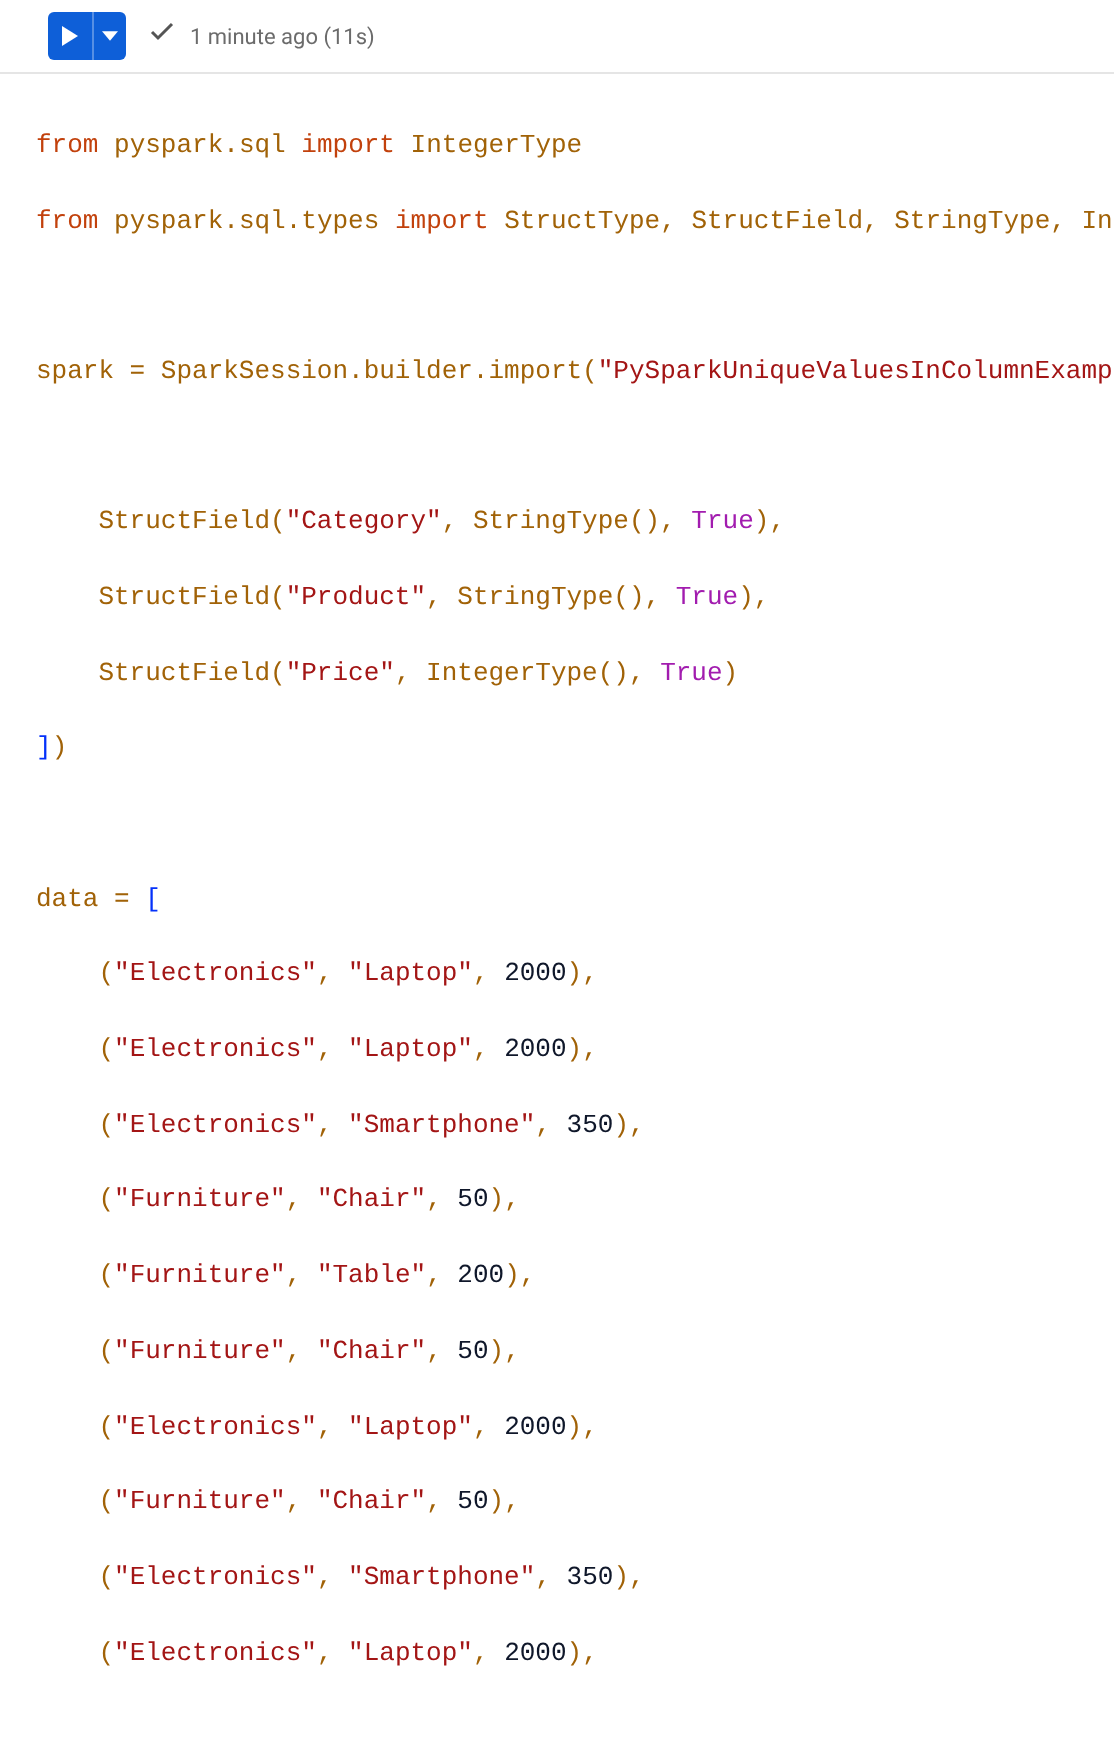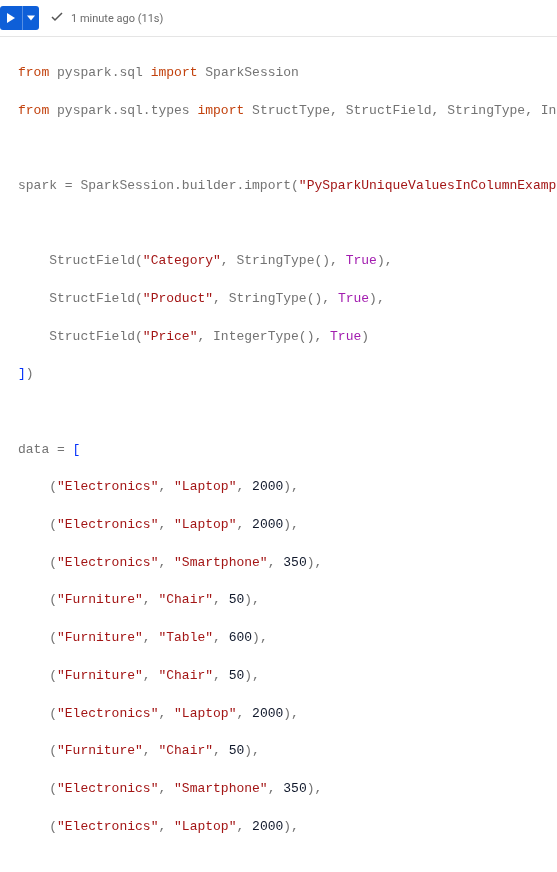--- a/index.html
+++ b/index.html
@@ -8,21 +8,21 @@
       font-family: -apple-system, BlinkMacSystemFont, 'Segoe UI', Roboto, sans-serif;
       font-size: 13px;
       background: #ffffff;
       color: #1a1a1a;
     }
     
     .cell-header {
       display: flex;
       align-items: center;
       gap: 4px;
-      padding: 6px 0;
+      padding: 6px 24px;
       border-bottom: 1px solid #e5e5e5;
     }
     
     .run-button {
       display: flex;
       align-items: center;
       background: #0e5fd8;
       border-radius: 3px;
       height: 24px;
     }
@@ -64,21 +64,21 @@
       white-space: pre;
       overflow-x: auto;
     }
     
     .code-line { display: block; }
     
     .k-import { color: #c2410c; }
     .k-bool { color: #a21caf; }
     .k-num { color: #0f172a; }
     .k-str { color: #a31515; }
-    .k-name { color: #737373; }
+    .k-name { color: #a16207; }
     .k-bracket { color: #0431fa; }
   </style>
 </head>
 <body>
 
 <div class="cell-header">
   <div class="run-button">
     <span class="run-play">
       <svg width="10" height="10" viewBox="0 0 10 10">
           <polygon points="1,0 9,5 1,10"></polygon>
@@ -92,36 +92,36 @@
   </div>
   <span class="status-check">
     <svg width="12" height="12" viewBox="0 0 12 12">
         <polyline points="1,6 4,9 11,2" fill="none" stroke="#555" stroke-width="1.5"></polyline>
       </svg>
   </span>
   <span class="status-text">1 minute ago (11s)</span>
 </div>
 
 <div class="code-cell">
-<span class="code-line"><span class="k-import">from</span> <span class="k-name">pyspark.sql</span> <span class="k-import">import</span> <span class="k-name">SparkSession</span></span>
+<span class="code-line"><span class="k-import">from</span> <span class="k-name">pyspark.sql</span> <span class="k-import">import</span> <span class="k-name">IntegerType</span></span>
 <span class="code-line"><span class="k-import">from</span> <span class="k-name">pyspark.sql.types</span> <span class="k-import">import</span> <span class="k-name">StructType, StructField, StringType, IntegerType</span></span>
 <span class="code-line"> </span>
 <span class="code-line"><span class="k-name">spark = SparkSession.builder.import(</span><span class="k-str">"PySparkUniqueValuesInColumnExample"</span></span>
 <span class="code-line"> </span>
 <span class="code-line"><span class="k-name">    StructField(</span><span class="k-str">"Category"</span><span class="k-name">, StringType(), </span><span class="k-bool">True</span><span class="k-name">),</span></span>
 <span class="code-line"><span class="k-name">    StructField(</span><span class="k-str">"Product"</span><span class="k-name">, StringType(), </span><span class="k-bool">True</span><span class="k-name">),</span></span>
 <span class="code-line"><span class="k-name">    StructField(</span><span class="k-str">"Price"</span><span class="k-name">, IntegerType(), </span><span class="k-bool">True</span><span class="k-name">)</span></span>
 <span class="code-line"><span class="k-bracket">]</span><span class="k-name">)</span></span>
 <span class="code-line"> </span>
 <span class="code-line"><span class="k-name">data = </span><span class="k-bracket">[</span></span>
 <span class="code-line"><span class="k-name">    (</span><span class="k-str">"Electronics"</span><span class="k-name">, </span><span class="k-str">"Laptop"</span><span class="k-name">, </span><span class="k-num">2000</span><span class="k-name">),</span></span>
 <span class="code-line"><span class="k-name">    (</span><span class="k-str">"Electronics"</span><span class="k-name">, </span><span class="k-str">"Laptop"</span><span class="k-name">, </span><span class="k-num">2000</span><span class="k-name">),</span></span>
 <span class="code-line"><span class="k-name">    (</span><span class="k-str">"Electronics"</span><span class="k-name">, </span><span class="k-str">"Smartphone"</span><span class="k-name">, </span><span class="k-num">350</span><span class="k-name">),</span></span>
 <span class="code-line"><span class="k-name">    (</span><span class="k-str">"Furniture"</span><span class="k-name">, </span><span class="k-str">"Chair"</span><span class="k-name">, </span><span class="k-num">50</span><span class="k-name">),</span></span>
-<span class="code-line"><span class="k-name">    (</span><span class="k-str">"Furniture"</span><span class="k-name">, </span><span class="k-str">"Table"</span><span class="k-name">, </span><span class="k-num">600</span><span class="k-name">),</span></span>
+<span class="code-line"><span class="k-name">    (</span><span class="k-str">"Furniture"</span><span class="k-name">, </span><span class="k-str">"Table"</span><span class="k-name">, </span><span class="k-num">200</span><span class="k-name">),</span></span>
 <span class="code-line"><span class="k-name">    (</span><span class="k-str">"Furniture"</span><span class="k-name">, </span><span class="k-str">"Chair"</span><span class="k-name">, </span><span class="k-num">50</span><span class="k-name">),</span></span>
 <span class="code-line"><span class="k-name">    (</span><span class="k-str">"Electronics"</span><span class="k-name">, </span><span class="k-str">"Laptop"</span><span class="k-name">, </span><span class="k-num">2000</span><span class="k-name">),</span></span>
 <span class="code-line"><span class="k-name">    (</span><span class="k-str">"Furniture"</span><span class="k-name">, </span><span class="k-str">"Chair"</span><span class="k-name">, </span><span class="k-num">50</span><span class="k-name">),</span></span>
 <span class="code-line"><span class="k-name">    (</span><span class="k-str">"Electronics"</span><span class="k-name">, </span><span class="k-str">"Smartphone"</span><span class="k-name">, </span><span class="k-num">350</span><span class="k-name">),</span></span>
 <span class="code-line"><span class="k-name">    (</span><span class="k-str">"Electronics"</span><span class="k-name">, </span><span class="k-str">"Laptop"</span><span class="k-name">, </span><span class="k-num">2000</span><span class="k-name">),</span></span>
 
 
 
 
 

